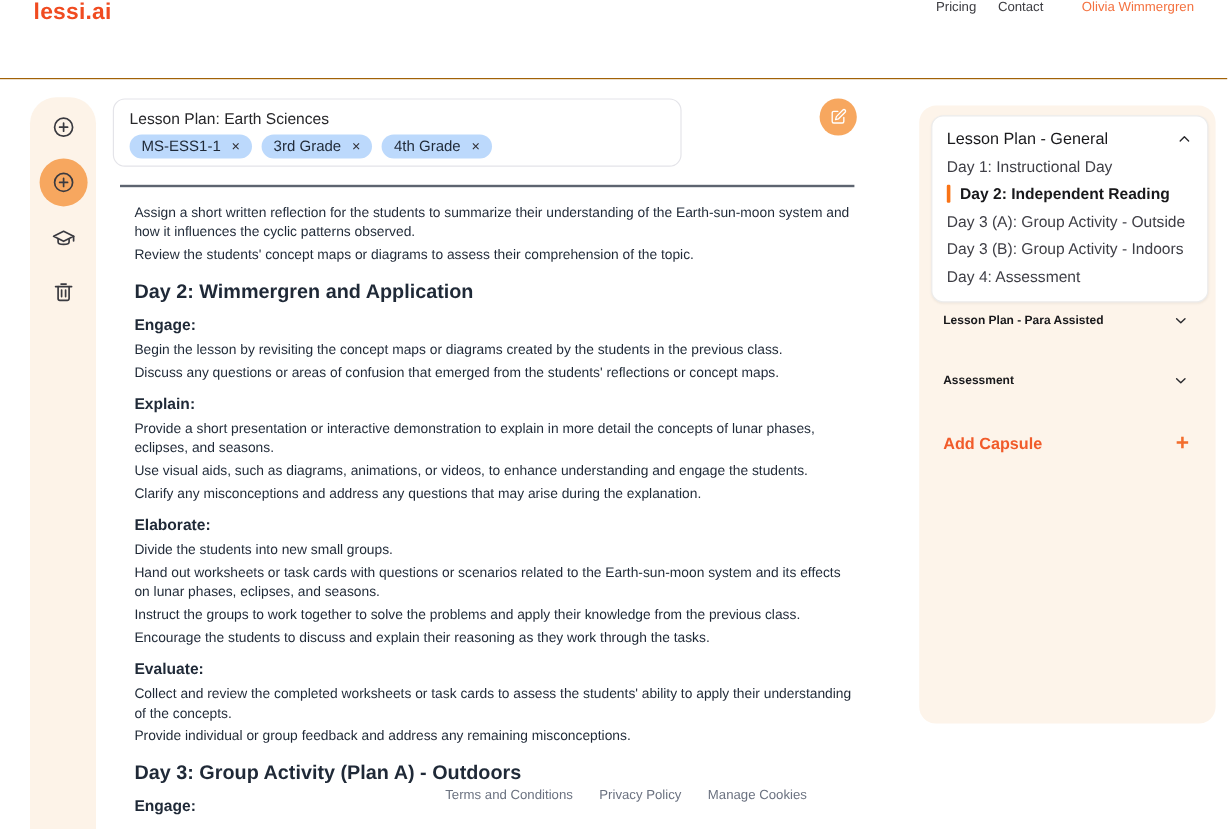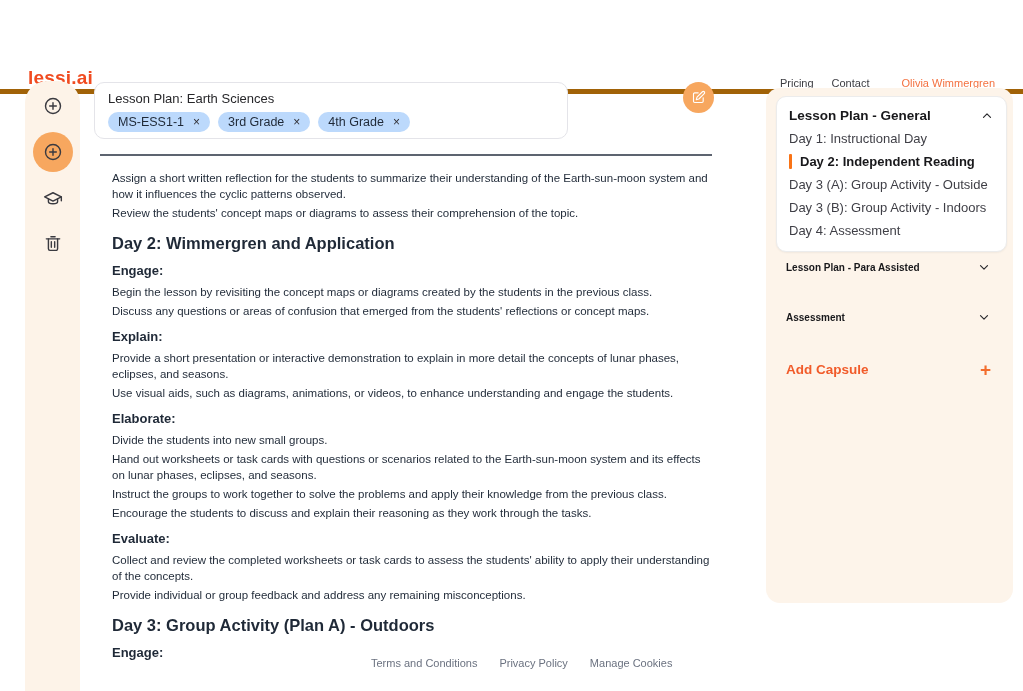--- a/index.html
+++ b/index.html
@@ -1,22 +1,22 @@
 <!DOCTYPE html>
 <html><head>
 <meta charset="utf-8">
 <style>
   html,body{margin:0;padding:0;background:#fff;}
   .page{position:relative;width:1023px;height:691px;overflow:hidden;background:#fff;
         font-family:"Liberation Sans",sans-serif;}
 
   
   .topbar{position:absolute;top:0;left:0;width:100%;height:66px;box-sizing:border-box;
-          display:flex;align-items:flex-end;justify-content:space-between;
-          padding:0 28px;border-bottom:5px solid #a16207;background:#fff;margin-top:28px;}
+          display:flex;align-items:flex-start;justify-content:space-between;
+          padding:0 28px;border-bottom:1px solid #a16207;background:#fff;}
   .logo{font-size:19px;font-weight:bold;color:#f04b20;letter-spacing:.2px;cursor:pointer;}
   .nav{display:flex;align-items:center;gap:18px;font-size:11px;color:#3d3d42;}
   .nav-link{cursor:pointer;}
   .nav .user{color:#f4713f;margin-left:14px;cursor:pointer;}
 
   
   .rail{position:absolute;left:25px;top:81px;width:55px;height:610px;
         background:#fdf3e8;border-radius:22px 22px 0 0;}
   .ricon{position:absolute;left:50%;transform:translateX(-50%);width:22px;height:22px;
          display:flex;align-items:center;justify-content:center;cursor:pointer;}
@@ -54,21 +54,21 @@
           font-size:11px;color:#6b7280;background:transparent;}
   .footer span{cursor:pointer;}
 
   
   .panel{position:absolute;left:766px;top:88px;width:247px;height:515px;
          background:#fdf4ea;border-radius:14px;}
   .panel-card{position:absolute;left:10px;top:8px;width:231px;box-sizing:border-box;
          background:#fff;border:1px solid #ececec;border-radius:10px;padding:11px 12px 13px;
          box-shadow:0 1px 2px rgba(0,0,0,.05);}
   .pc-head{display:flex;align-items:center;justify-content:space-between;cursor:pointer;}
-  .pc-title{font-size:13.5px;font-weight:bold;color:#18181b;}
+  .pc-title{font-size:13.5px;font-weight:normal;color:#18181b;}
   .chev{width:14px;height:14px;stroke:#2a2a2e;fill:none;stroke-width:2;
         stroke-linecap:round;stroke-linejoin:round;}
   .nav-item{display:flex;align-items:center;margin-top:8px;font-size:13px;color:#3f3f46;cursor:pointer;}
   .nav-item .bar{display:none;}
   .nav-item.active{font-weight:bold;color:#18181b;}
   .nav-item.active .bar{display:block;width:3px;height:15px;background:#f97316;
         border-radius:1px;margin-right:8px;}
   .sec-row{position:absolute;left:0;width:100%;box-sizing:border-box;padding:0 22px 0 20px;
         display:flex;align-items:center;justify-content:space-between;cursor:pointer;}
   .sec-title{font-size:10px;font-weight:bold;color:#18181b;}
@@ -163,20 +163,21 @@
       <div class="blk p">Begin the lesson by revisiting the concept maps or diagrams created by the students in the previous class.</div>
 
       <div class="blk p">Discuss any questions or areas of confusion that emerged from the students' reflections or concept maps.</div>
 
       <div class="blk h3">Explain:</div>
 
       <div class="blk p">Provide a short presentation or interactive demonstration to explain in more detail the concepts of lunar phases, eclipses, and seasons.</div>
 
       <div class="blk p">Use visual aids, such as diagrams, animations, or videos, to enhance understanding and engage the students.</div>
 
+      <div class="blk p">Clarify any misconceptions and address any questions that may arise during the explanation.</div>
 
       <div class="blk h3">Elaborate:</div>
 
       <div class="blk p">Divide the students into new small groups.</div>
 
       <div class="blk p">Hand out worksheets or task cards with questions or scenarios related to the Earth-sun-moon system and its effects on lunar phases, eclipses, and seasons.</div>
 
       <div class="blk p">Instruct the groups to work together to solve the problems and apply their knowledge from the previous class.</div>
 
       <div class="blk p">Encourage the students to discuss and explain their reasoning as they work through the tasks.</div>

